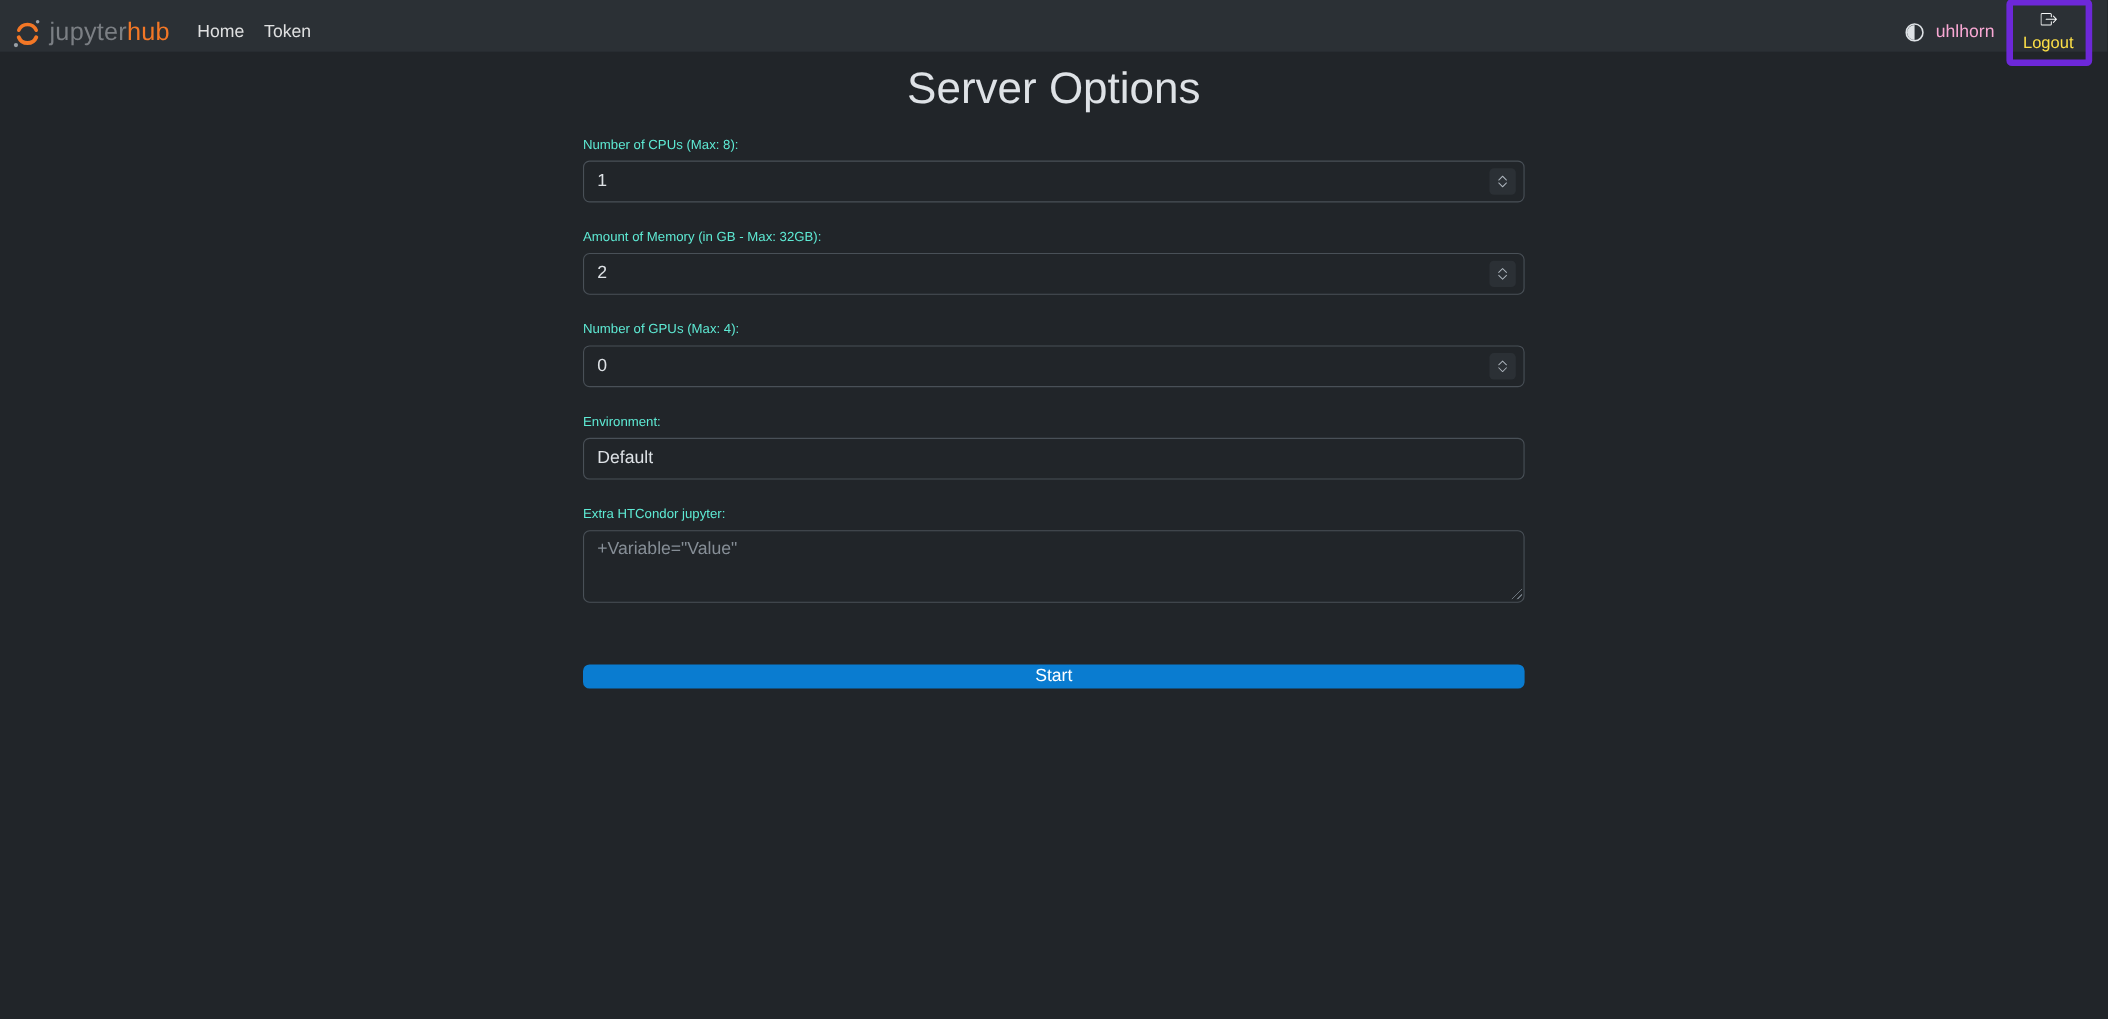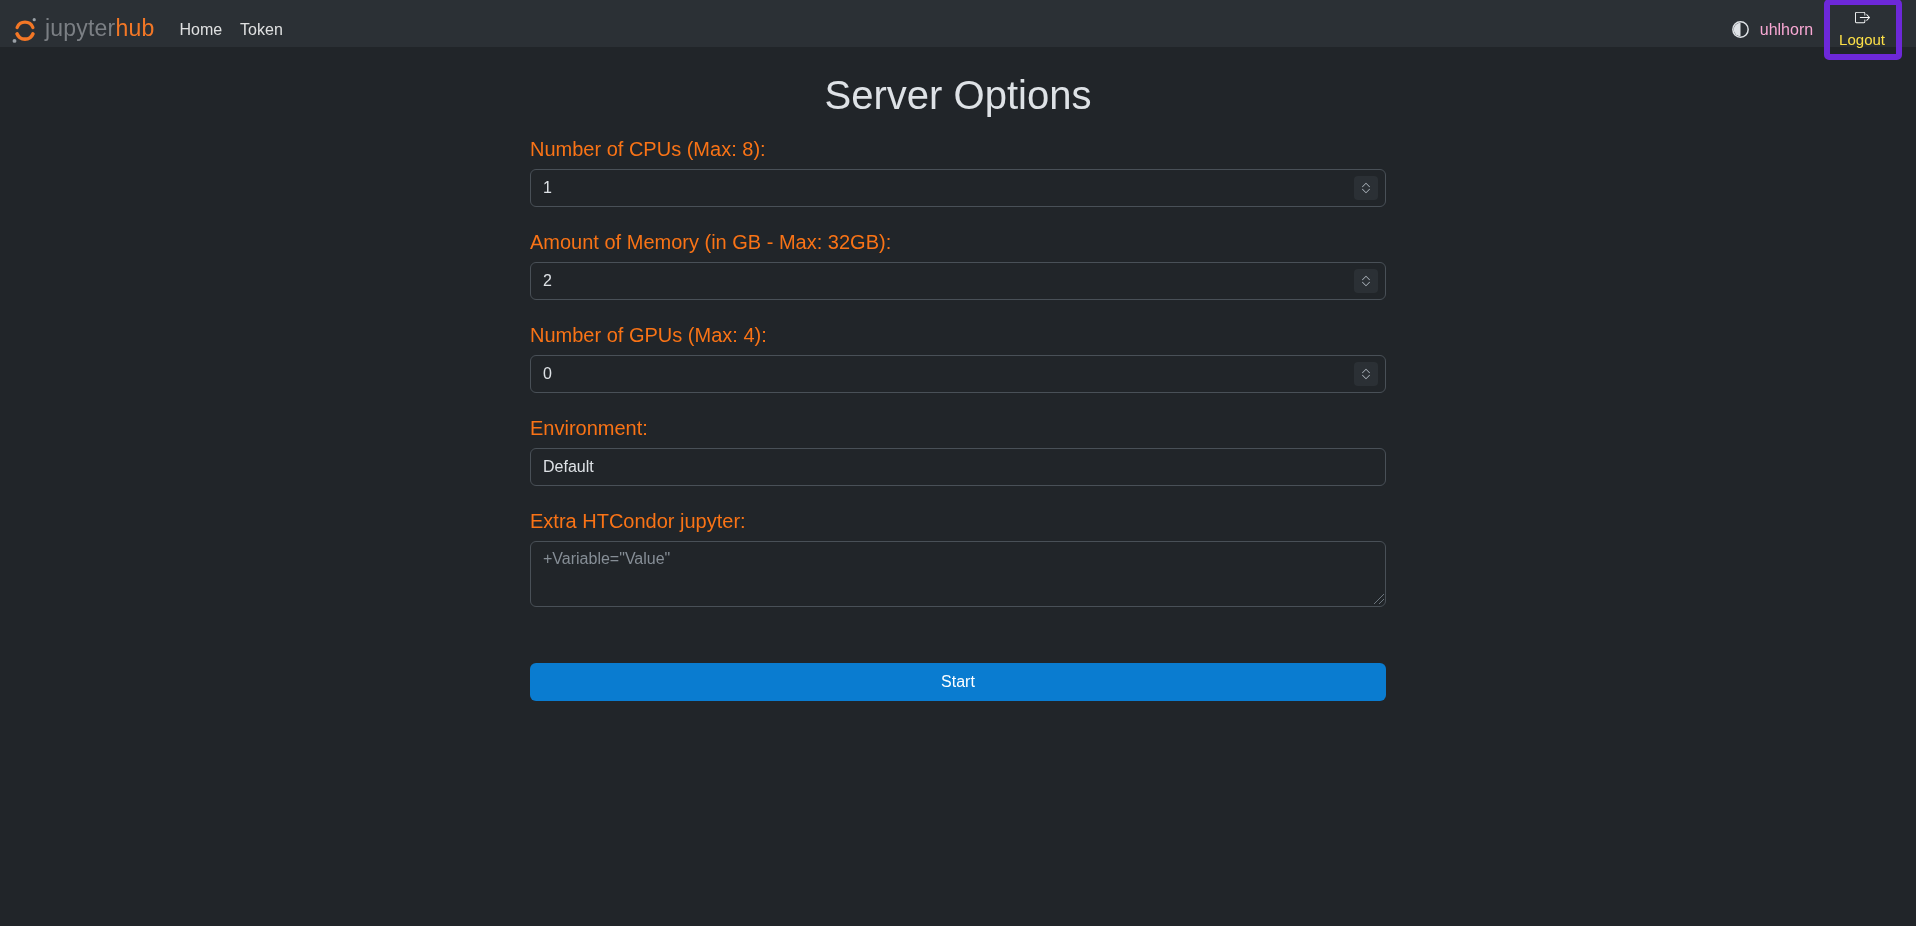--- a/index.html
+++ b/index.html
@@ -68,32 +68,32 @@
     cursor: pointer;
     flex-direction: column;
   }
 
   
   .content {
     width: 856px;
     margin: 0 auto;
   }
   .page-title {
-    margin-top: 26px;
+    margin-top: 12px;
     margin-bottom: 20px;
     text-align: center;
     font-size: 40px;
     font-weight: 500;
     color: #dee2e6;
   }
   .form-group { margin-bottom: 24px; }
   .field-label {
     display: block;
-    font-size: 20px;
-    color: #f97316;
+    font-size: 12px;
+    color: #5eead4;
     margin-bottom: 8px;
   }
   .control {
     width: 100%;
     height: 38px;
     background: #212529;
     border: 1px solid #495057;
     border-radius: 6px;
     color: #dee2e6;
     font-size: 16px;
@@ -133,21 +133,21 @@
     right: 2px;
     bottom: 3px;
     width: 12px;
     height: 12px;
     background: repeating-linear-gradient(135deg, transparent 0 2.5px, #6c757d 2.5px 3.5px);
     clip-path: polygon(100% 0, 100% 100%, 0 100%);
     cursor: nwse-resize;
   }
   .start-btn {
     width: 100%;
-    height: 38px;
+    height: 22px;
     margin-top: 32px;
     border: none;
     border-radius: 6px;
     background: #0a7cd0;
     color: #ffffff;
     font-size: 16px;
     font-family: "Liberation Sans", sans-serif;
     cursor: pointer;
   }
   .icon-svg { display: block; }

